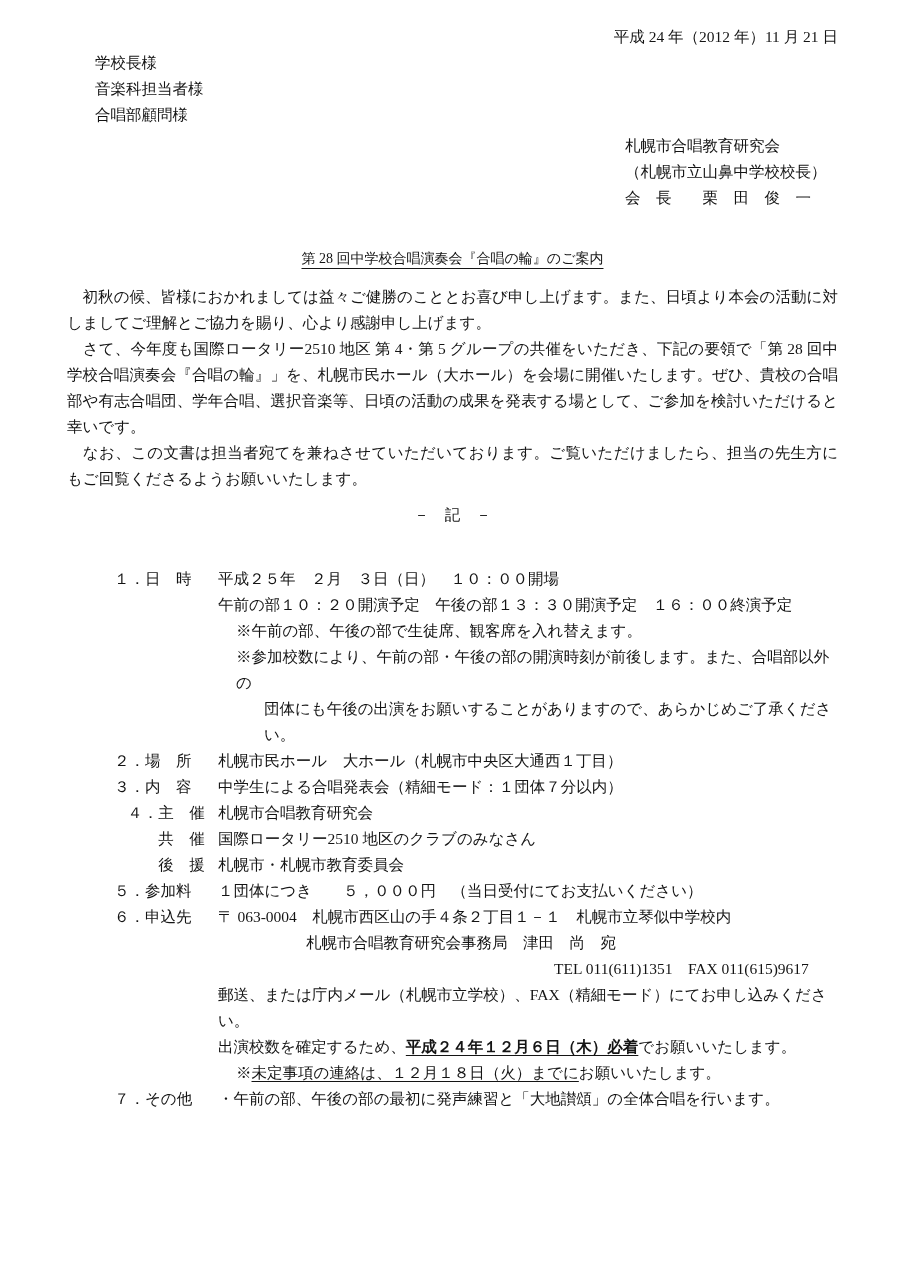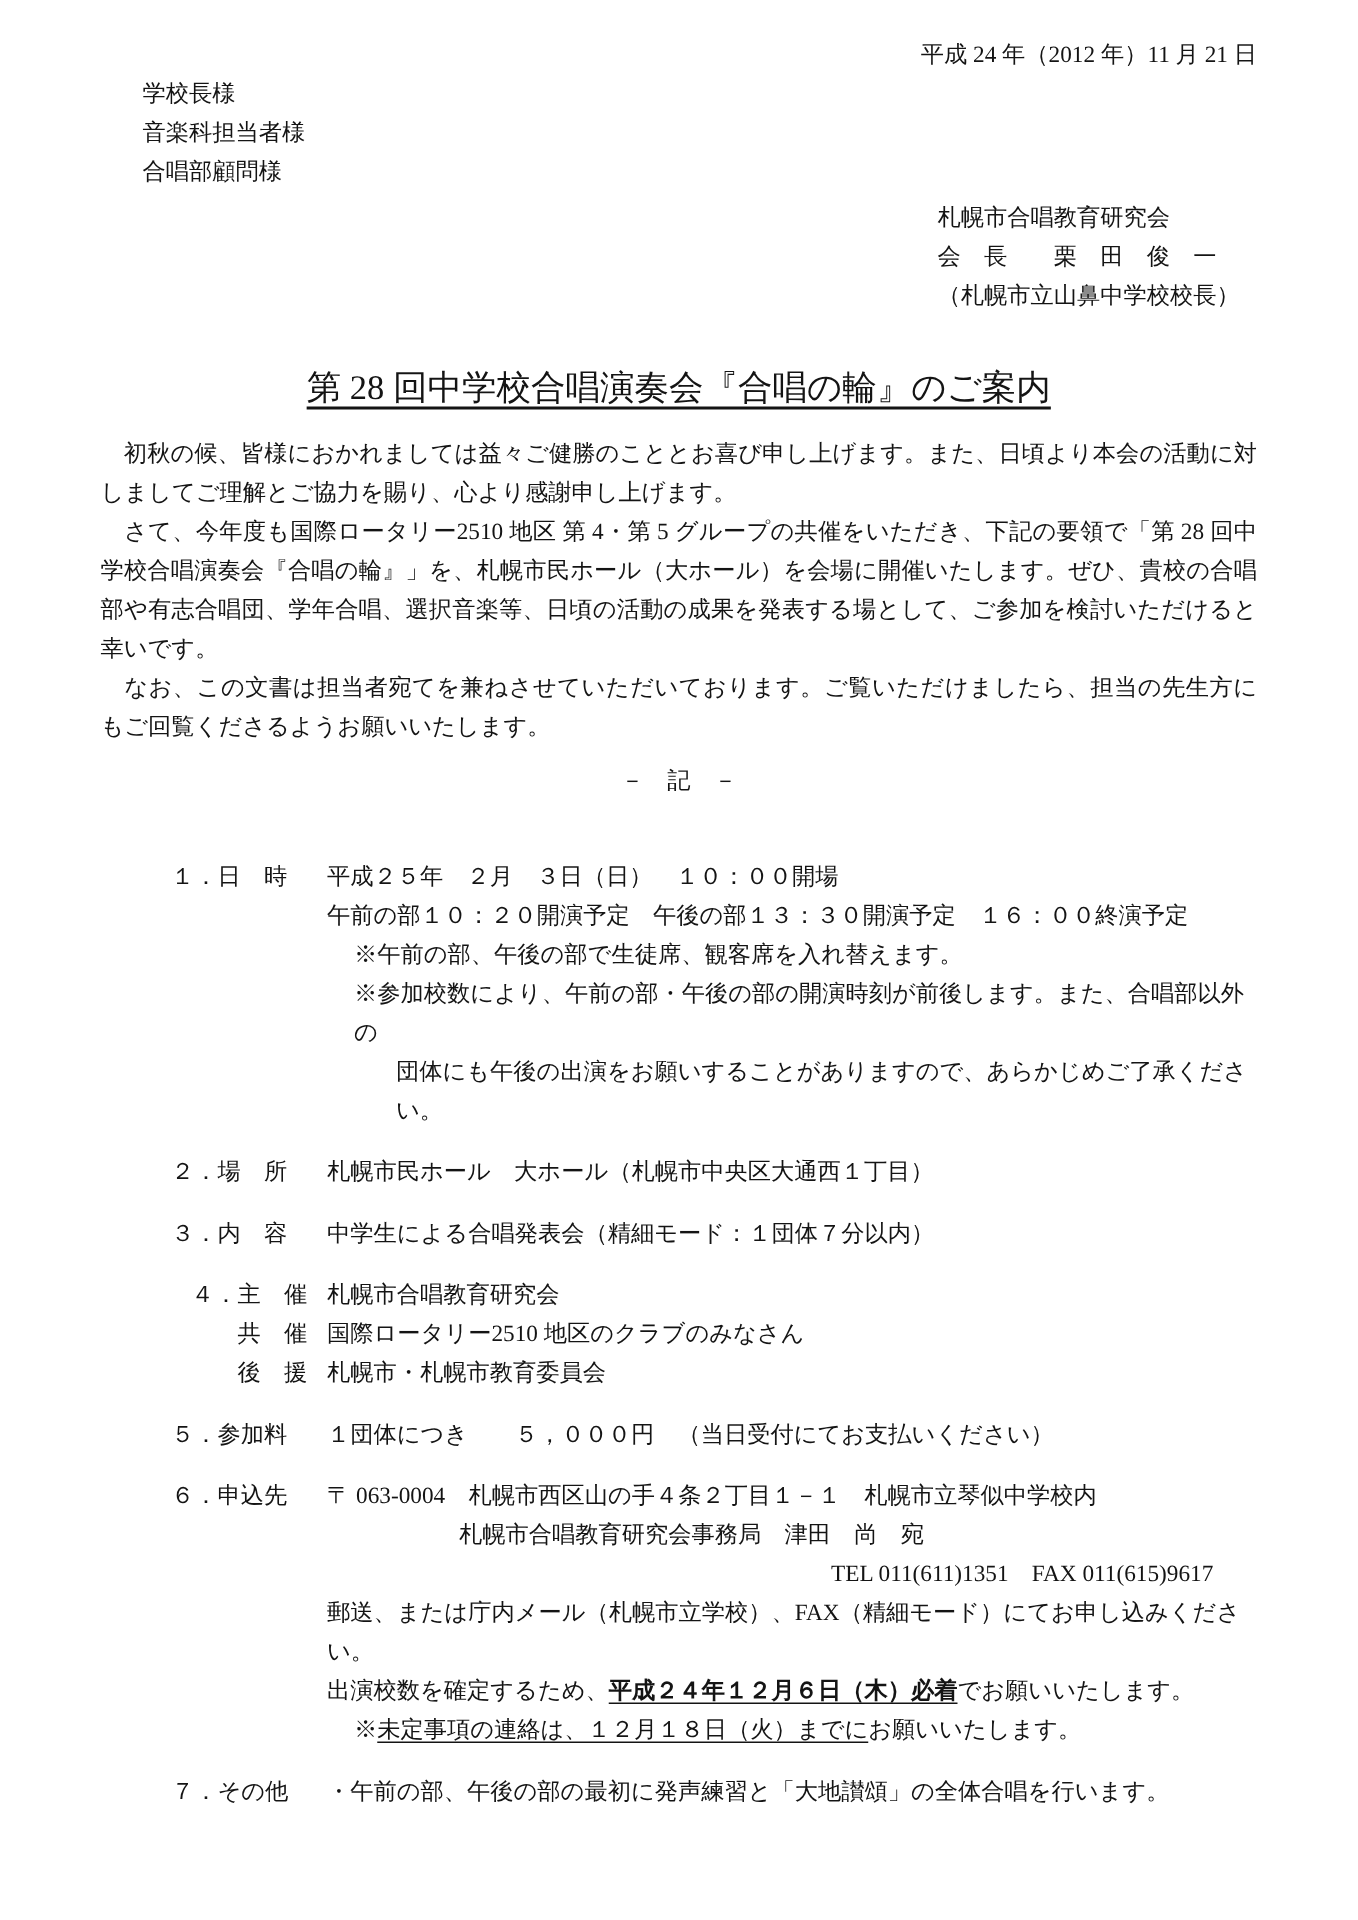--- a/index.html
+++ b/index.html
@@ -18,33 +18,33 @@
     height: 1280px;
     padding: 24px 67px 16px 67px;
     overflow: hidden;
   }
   .date { text-align: right; }
   .addressees { padding-left: 28px; }
   .sender { margin-top: 5px; padding-left: 558px; }
   .doc-title {
     margin-top: 32px;
     text-align: center;
-    font-size: 23px;
+    font-size: 14px;
     font-weight: normal;
     line-height: 32px;
   }
   .doc-title span {
     text-decoration: underline;
     text-underline-offset: 5px;
   }
   .body-text { margin-top: 6px; text-align: justify; }
   .body-text p { margin: 0; }
   .record-marker { margin-top: 10px; text-align: center; }
   .items { margin-top: 38px; margin-left: 47px; }
-  .item { display: flex; margin-top: 15px; }
+  .item { display: flex; }
   .item:first-child { margin-top: 0; }
   .item-label { width: 104px; flex-shrink: 0; }
   .item-content { flex: 1; }
   .sub-row { display: flex; text-align: center; }
   .sub-label { width: 104px; flex-shrink: 0; padding-left: 31px; box-sizing: border-box; }
   .indent-1 { padding-left: 18px; }
   .indent-2 { padding-left: 46px; }
   .addr-line2 { padding-left: 88px; }
   .tel-line { padding-left: 336px; }
   .emph {
@@ -70,22 +70,22 @@
   <div class="date">平成 24 年（2012 年）11 月 21 日</div>
 
   <div class="addressees">
     <div>学校長様</div>
     <div>音楽科担当者様</div>
     <div>合唱部顧問様</div>
   </div>
 
   <div class="sender">
     <div>札幌市合唱教育研究会</div>
+    <div>（札幌市立山鼻中学校校長）</div>
     <div>会　長　　栗　田　俊　一</div>
-    <div>（札幌市立山鼻中学校校長）</div>
   </div>
 
   <h1 class="doc-title"><span>第 28 回中学校合唱演奏会『合唱の輪』のご案内</span></h1>
 
   <div class="body-text">
     <p>　初秋の候、皆様におかれましては益々ご健勝のこととお喜び申し上げます。また、日頃より本会の活動に対しましてご理解とご協力を賜り、心より感謝申し上げます。</p>
     <p>　さて、今年度も国際ロータリー2510 地区 第 4・第 5 グループの共催をいただき、下記の要領で「第 28 回中学校合唱演奏会『合唱の輪』」を、札幌市民ホール（大ホール）を会場に開催いたします。ぜひ、貴校の合唱部や有志合唱団、学年合唱、選択音楽等、日頃の活動の成果を発表する場として、ご参加を検討いただけると幸いです。</p>
     <p>　なお、この文書は担当者宛てを兼ねさせていただいております。ご覧いただけましたら、担当の先生方にもご回覧くださるようお願いいたします。</p>
   </div>
 

